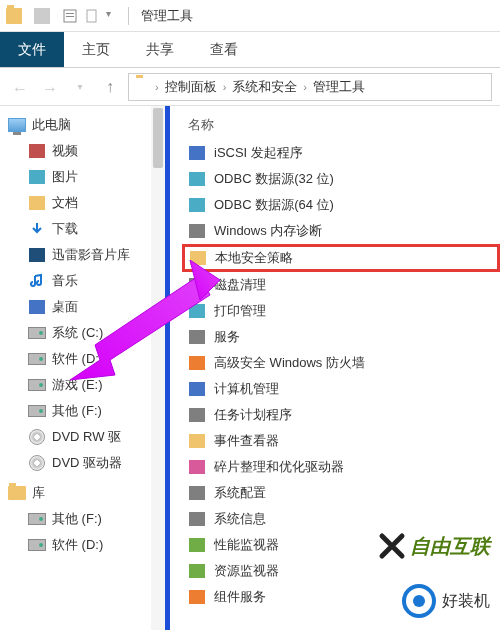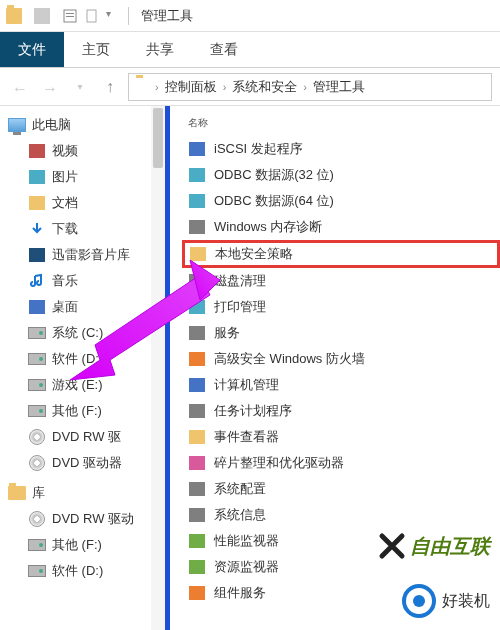--- a/index.html
+++ b/index.html
@@ -29,21 +29,21 @@
 .sidebar { width: 170px; border-right: 5px solid #1d4ed8; padding: 6px 4px 6px 8px; overflow: hidden; position: relative; }
 .side-scrollbar { position: absolute; right: 0; top: 0; bottom: 0; width: 14px; background: #f5f5f5; }
 .side-scrollbar::before { content: ""; position: absolute; top: 2px; left: 2px; right: 2px; height: 60px; background: #c8c8c8; border-radius: 2px; }
 .tree-item { display: flex; align-items: center; gap: 6px; padding: 4px 0; font-size: 13px; color: #333; cursor: pointer; white-space: nowrap; }
 .tree-item.root { font-weight: 400; }
 .tree-item.child { padding-left: 20px; }
 .tree-item.child2 { padding-left: 20px; }
 .tree-ic { width: 18px; height: 18px; flex-shrink: 0; display: flex; align-items: center; justify-content: center; }
 
 .filelist { flex: 1; padding: 6px 0 0 12px; position: relative; }
-.col-header { font-size: 10px; color: #555; padding: 4px 0 6px 6px; font-family: Liberation Mono, monospace; }
+.col-header { font-size: 13px; color: #555; padding: 4px 0 6px 6px; font-family: Liberation Mono, monospace; }
 .file-item { display: flex; align-items: center; gap: 8px; padding: 4px 6px; font-size: 13px; color: #333; cursor: pointer; white-space: nowrap; }
 .file-item .fic { width: 18px; height: 18px; flex-shrink: 0; display: flex; align-items: center; justify-content: center; }
 .file-item.highlighted { border: 3px solid #e53935; padding: 2px 4px; }
 
 .arrow-annot { position: absolute; left: 60px; top: 260px; pointer-events: none; z-index: 50; }
 
 .watermark1 { position: absolute; right: 10px; bottom: 70px; display: flex; align-items: center; gap: 4px; font-size: 20px; font-weight: bold; font-style: italic; color: #4d7c0f; z-index: 60; }
 .watermark2 { position: absolute; right: 10px; bottom: 12px; display: flex; align-items: center; gap: 6px; font-size: 16px; font-weight: 500; color: #333; z-index: 60; }
 .wm-circle { width: 34px; height: 34px; border: 4px solid #1976d2; border-radius: 50%; display: flex; align-items: center; justify-content: center; }
 .wm-circle::before { content: ""; width: 12px; height: 12px; background: #1976d2; border-radius: 50%; }
@@ -218,26 +218,20 @@
     <div class="tree-item root" style="margin-top:4px;">
       <span class="tree-ic">
           <span class="ic-folder"></span>
         </span>
       <span>库</span>
     </div>
 
     <div id="lib-items">
         <div class="tree-item child2">
           <span class="tree-ic">
-            <span class="ic-dvd"></span>
-          </span>
-          <span>DVD RW 驱动</span>
-        </div>
-        <div class="tree-item child2">
-          <span class="tree-ic">
             <span class="ic-drive"></span>
           </span>
           <span>其他 (F:)</span>
         </div>
         <div class="tree-item child2">
           <span class="tree-ic">
             <span class="ic-drive"></span>
           </span>
           <span>软件 (D:)</span>
         </div>

